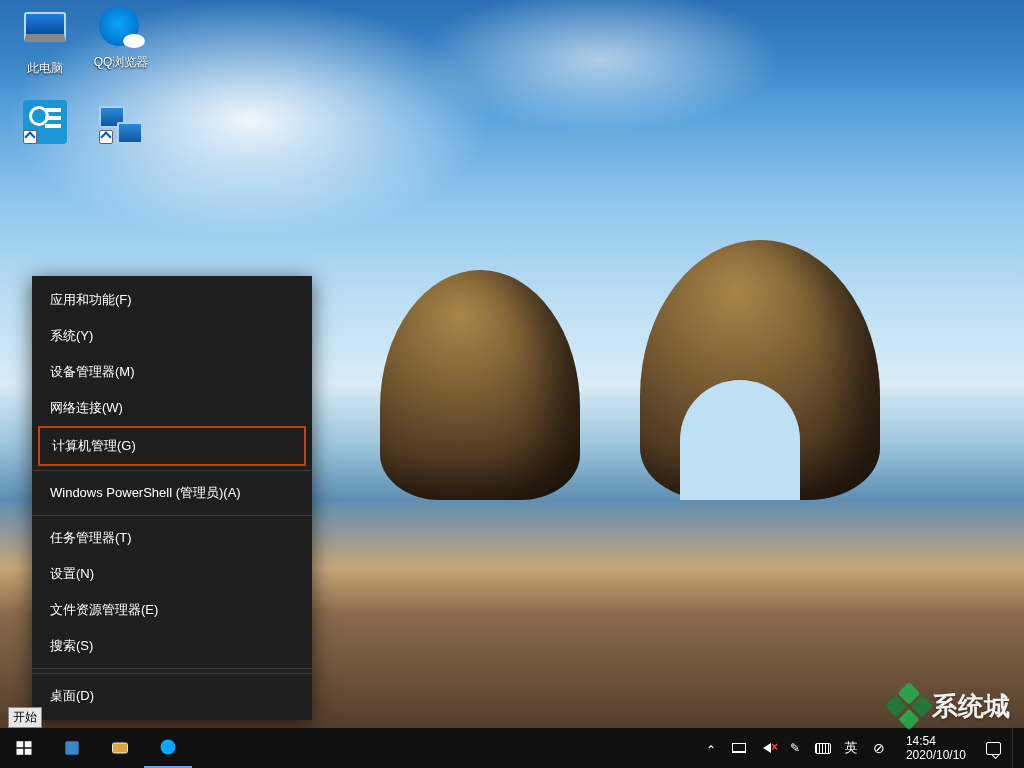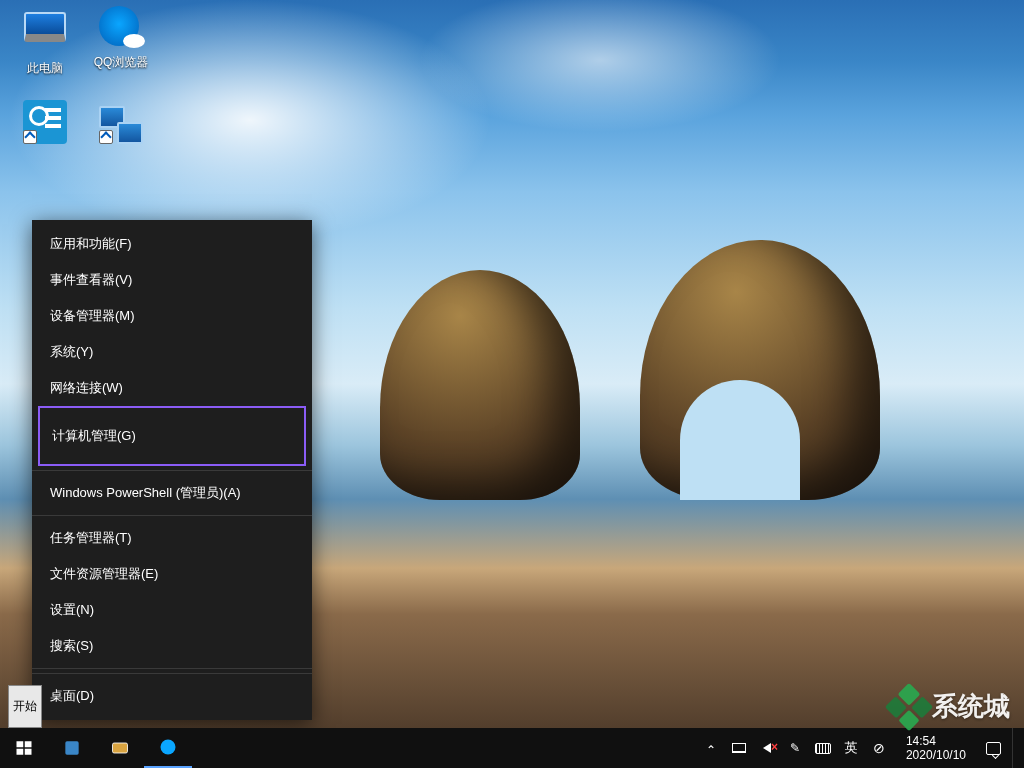--- a/index.html
+++ b/index.html
@@ -40,41 +40,41 @@
 .shortcut-arrow { position:absolute; left:0; bottom:0; width:14px; height:14px; background:#fff; border:1px solid #666; border-radius:2px; }
 .shortcut-arrow::after{content:"";position:absolute;left:2px;top:2px;width:6px;height:6px;border-left:2px solid #005bbb;border-top:2px solid #005bbb;transform:rotate(45deg);}
 
 
 .winx-menu {
   position:absolute; left:32px; bottom:48px; width:280px;
   background:#1e1e1e; color:#fff; font-size:13px; box-shadow:0 4px 20px rgba(0,0,0,.6);
   padding:6px 0;
 }
 .winx-menu .item { padding:9px 18px; white-space:nowrap; cursor:pointer; position:relative; }
-.winx-menu .hl { border:2px solid #8b5cf6; margin:0 6px; padding:19px 12px; }
+.winx-menu .hl { border:2px solid #c2410c; margin:0 6px; padding:9px 12px; }
 .winx-menu .sep { height:1px; background:#3a3a3a; margin:4px 0; }
 .winx-menu .submenu-arrow { position:absolute; right:12px; top:50%; transform:translateY(-50%); font-size:11px; color:#ccc; }
 
 
-.tooltip { position:absolute; left:8px; bottom:40px; background:#e8e8e8; color:#000; font-size:12px; padding:12px 4px; border:1px solid #888; z-index:60; }
+.tooltip { position:absolute; left:8px; bottom:40px; background:#e8e8e8; color:#000; font-size:12px; padding:1px 4px; border:1px solid #888; z-index:60; }
 
 
 .taskbar { position:absolute; left:0; bottom:0; width:100%; height:40px; background:#101010; display:flex; align-items:center; color:#fff; font-size:12px; }
 .taskbar .left { display:flex; align-items:center; height:100%; }
 .taskbar .start { width:48px; height:100%; display:flex; align-items:center; justify-content:center; cursor:pointer; }
 .taskbar .start svg { width:18px; height:18px; }
 .taskbar .task-item { width:48px; height:100%; display:flex; align-items:center; justify-content:center; border-bottom:2px solid #5aa3ff; cursor:pointer; }
 .taskbar .task-item.inactive { border-bottom:none; }
 .taskbar .tray { margin-left:auto; display:flex; align-items:center; height:100%; gap:10px; padding:0 6px; }
 .taskbar .tray .tic { width:18px; height:18px; display:flex; align-items:center; justify-content:center; cursor:pointer; }
 .taskbar .clock { text-align:left; padding:0 8px; line-height:14px; cursor:pointer; }
 .taskbar .showdesk { width:6px; height:100%; border-left:1px solid #333; cursor:pointer; }
 
 
-.watermark { position:absolute; right:14px; bottom:44px; display:flex; align-items:center; gap:6px; font-size:26px; font-weight:700; color:#fff; opacity:.92; text-shadow:0 1px 3px rgba(0,0,0,.5); }
+.watermark { position:absolute; right:14px; bottom:44px; display:flex; align-items:flex-start; gap:6px; font-size:26px; font-weight:700; color:#fff; opacity:.92; text-shadow:0 1px 3px rgba(0,0,0,.5); }
 .watermark .logo { width:34px; height:34px; transform:rotate(45deg); display:grid; grid-template:1fr 1fr/1fr 1fr; gap:3px; }
 .watermark .logo span { background:#2aa84f; border-radius:2px; }
 .watermark .logo span:nth-child(2),.watermark .logo span:nth-child(3){ background:#1f7a3a; }
 
 
 .i-chevron::before{content:"⌃";font-size:12px;position:relative;top:2px;}
 .i-monitor{width:14px;height:10px;border:1px solid #fff;border-bottom:2px solid #fff;}
 .i-vol{width:0;height:0;border-top:5px solid transparent;border-bottom:5px solid transparent;border-right:8px solid #fff;position:relative;}
 .i-vol::after{content:"×";color:#ff4040;font-weight:bold;position:absolute;left:8px;top:-8px;font-size:12px;}
 .i-pen::before{content:"✎";}
@@ -109,31 +109,30 @@
   </div>
   <div class="desktop-icon" style="left:84px; top:100px;">
     <div class="ico">
         <div class="ico-net"></div>
         <div class="shortcut-arrow"></div>
       </div>
   </div>
 
   <div class="winx-menu">
     <div class="item">应用和功能(F)</div>
-    <div class="item">事件查看器(V)</div>
+    <div class="item">系统(Y)</div>
     <div class="item">设备管理器(M)</div>
-    <div class="item">系统(Y)</div>
     <div class="item">网络连接(W)</div>
     <div class="item hl">计算机管理(G)</div>
     <div class="sep"></div>
     <div class="item">Windows PowerShell (管理员)(A)</div>
     <div class="sep"></div>
     <div class="item">任务管理器(T)</div>
+    <div class="item">设置(N)</div>
     <div class="item">文件资源管理器(E)</div>
-    <div class="item">设置(N)</div>
     <div class="item">搜索(S)</div>
     <div class="sep"></div>
     <div class="sep"></div>
     <div class="item">桌面(D)</div>
   </div>
 
   <div class="tooltip">开始</div>
 
   <div class="taskbar">
     <div class="left">

